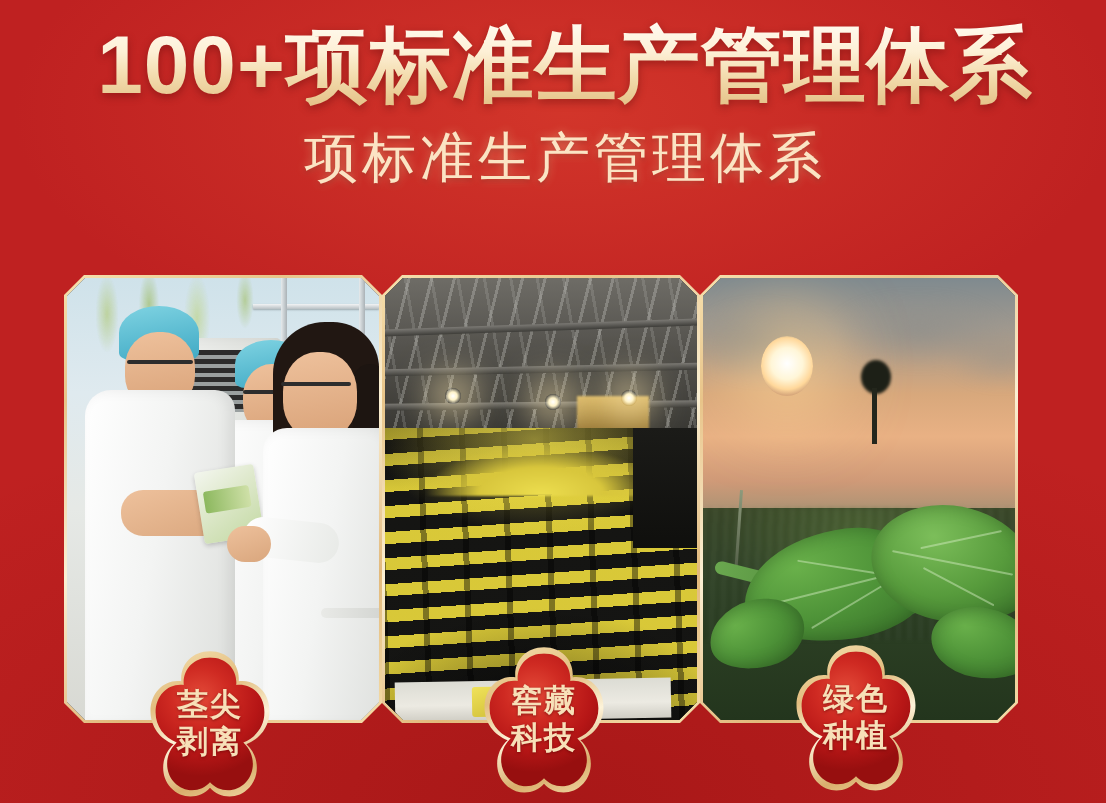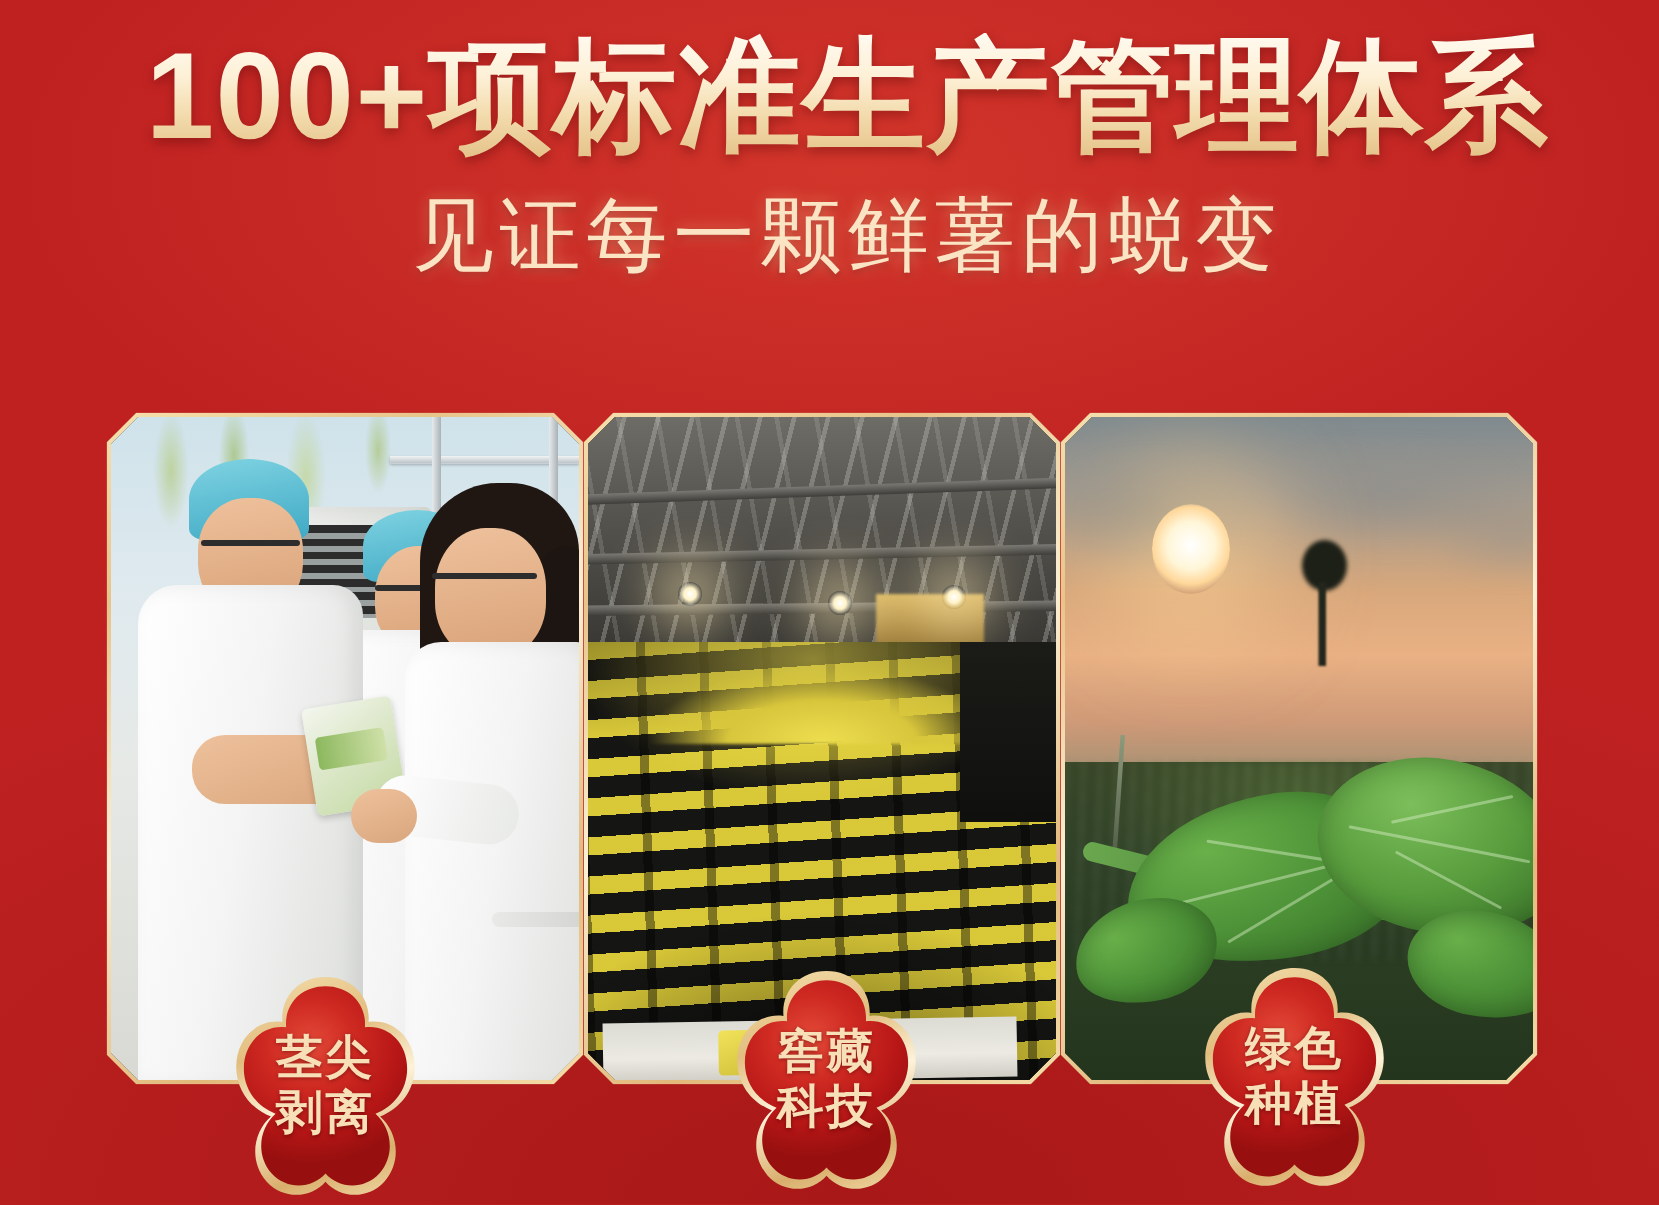--- a/index.html
+++ b/index.html
@@ -64,25 +64,25 @@
     letter-spacing: 4px;
     color: #fbe4c4;
     text-shadow: 0 0 10px rgba(255,214,160,0.45), 0 2px 4px rgba(110,12,12,0.4);
     white-space: nowrap;
   }
 
   
   .cards {
     position: absolute;
     top: 275px;
-    left: 48px;
+    left: 64px;
     width: 1000px;
     height: 448px;
     display: flex;
-    justify-content: center;
+    justify-content: flex-start;
   }
   .card {
     position: relative;
     width: 318px;
     height: 448px;
   }
   
   .card-frame {
     position: absolute;
     inset: 0;
@@ -423,21 +423,21 @@
       </clipPath>
     </defs>
   </svg>
 
   <div class="bg-glow"></div>
 
   <div class="headline-wrap">
     <div class="headline">100+项标准生产管理体系</div>
   </div>
   <div class="subheadline">
-    <span>见证每一颗鲜薯的蜕变</span>
+    <span>项标准生产管理体系</span>
   </div>
 
   <div class="cards">
 
     <div class="card">
       <div class="card-frame"></div>
       <div class="card-photo">
         <div class="scene">
           <div class="lab-bg"></div>
           <div class="lab-plant"></div>

